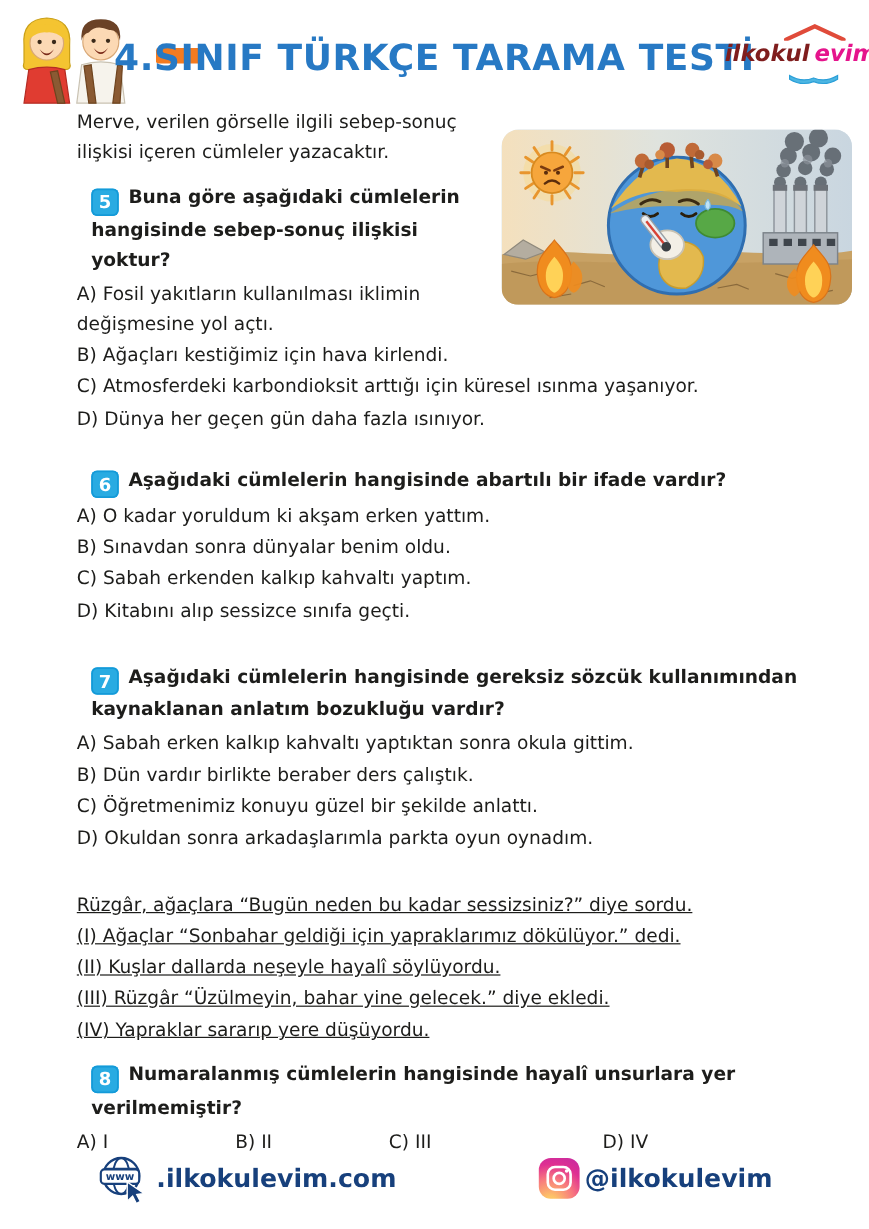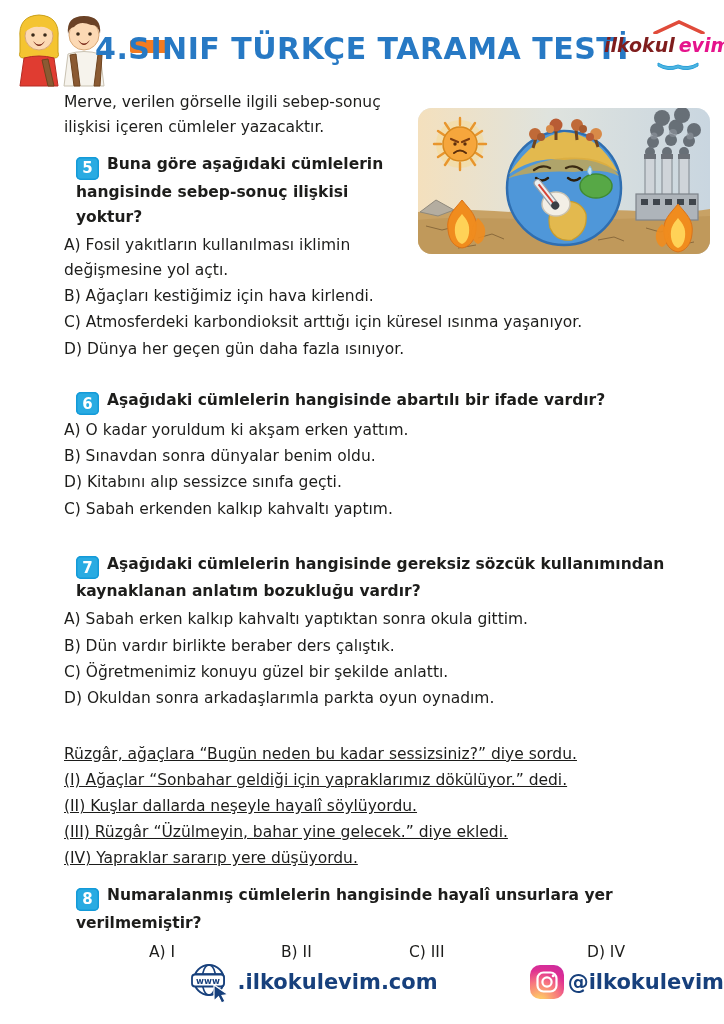--- a/index.html
+++ b/index.html
@@ -33,29 +33,29 @@
   .q8 .qstem{margin-top:12px;}
   .qnum{
     display:inline-flex;align-items:center;justify-content:center;
     width:23px;height:23px;border-radius:5px;background:#29abe2;
     box-shadow:inset 0 0 0 1.5px #149ad8;
     color:#ffffff;font-weight:bold;font-size:15px;margin-right:8px;vertical-align:-4px;
   }
   .opt{margin:1px 0;}
   .passage{margin-top:31px;text-decoration:underline;}
   .passage p{margin:1px 0;}
-  .row-opts{display:flex;margin-top:4px;justify-content:center;}
+  .row-opts{display:flex;margin-top:4px;}
   .row-opts span{display:inline-block;}
   .row-opts .w1{width:132px;}
   .row-opts .w2{width:128px;}
   .row-opts .w3{width:178px;}
   
   .footer{
     position:absolute;left:0;right:0;bottom:16px;height:52px;
-    display:flex;justify-content:flex-end;align-items:center;gap:92px;
+    display:flex;justify-content:center;align-items:center;gap:119px;
     color:#17407c;font-weight:bold;font-size:21px;
   }
   .f-item{display:flex;align-items:center;gap:4px;}
   .ig-icon{width:34px;height:34px;border-radius:10px;position:relative;flex:0 0 auto;
     background:radial-gradient(circle at 28% 110%,#fdc468 12%,#f7767f 46%,#df2f92 72%,#c32aa3 100%);}
   .ig-icon svg{position:absolute;left:0;top:0;}
   .clearfix::after{content:"";display:block;clear:both;}
 </style>
 </head>
 <body>
@@ -253,22 +253,22 @@
     <p class="opt">A) Fosil yakıtların kullanılması iklimin değişmesine yol açtı.</p>
     <p class="opt">B) Ağaçları kestiğimiz için hava kirlendi.</p>
     <p class="opt">C) Atmosferdeki karbondioksit arttığı için küresel ısınma yaşanıyor.</p>
     <p class="opt">D) Dünya her geçen gün daha fazla ısınıyor.</p>
   </div>
 
   <div class="q6">
     <p class="qstem"><span class="qnum">6</span><span>Aşağıdaki cümlelerin hangisinde abartılı bir ifade vardır?</span></p>
     <p class="opt">A) O kadar yoruldum ki akşam erken yattım.</p>
     <p class="opt">B) Sınavdan sonra dünyalar benim oldu.</p>
+    <p class="opt">C) Sabah erkenden kalkıp kahvaltı yaptım.</p>
     <p class="opt">D) Kitabını alıp sessizce sınıfa geçti.</p>
-    <p class="opt">C) Sabah erkenden kalkıp kahvaltı yaptım.</p>
   </div>
 
   <div class="q7">
     <p class="qstem"><span class="qnum">7</span><span>Aşağıdaki cümlelerin hangisinde gereksiz sözcük kullanımından kaynaklanan anlatım bozukluğu vardır?</span></p>
     <p class="opt">A) Sabah erken kalkıp kahvaltı yaptıktan sonra okula gittim.</p>
     <p class="opt">B) Dün vardır birlikte beraber ders çalıştık.</p>
     <p class="opt">C) Öğretmenimiz konuyu güzel bir şekilde anlattı.</p>
     <p class="opt">D) Okuldan sonra arkadaşlarımla parkta oyun oynadım.</p>
   </div>
 

